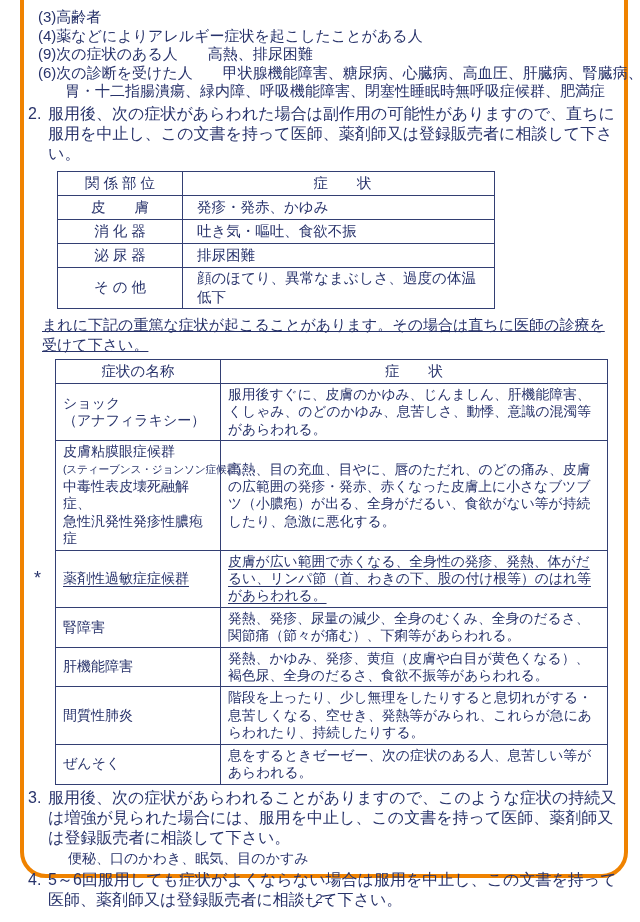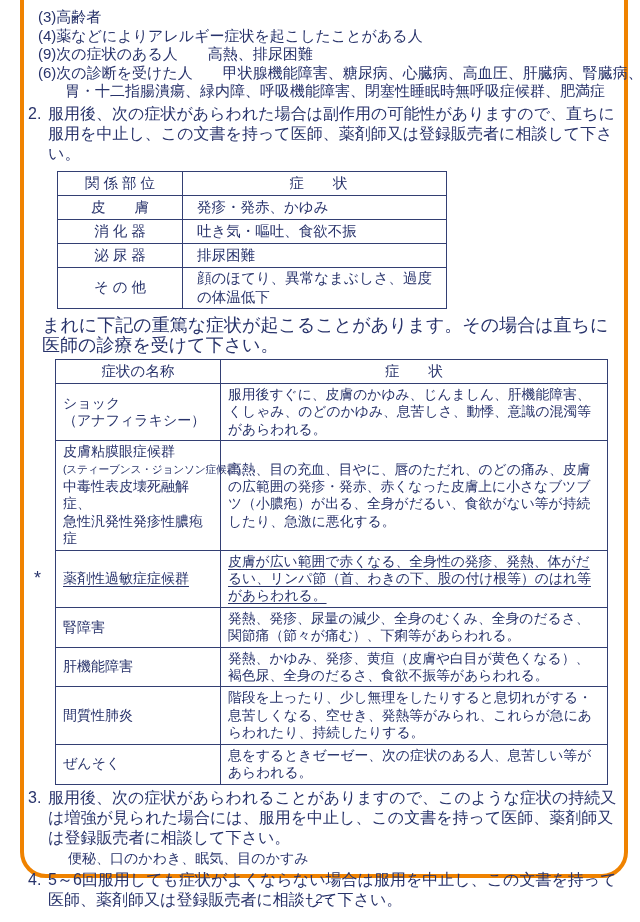--- a/index.html
+++ b/index.html
@@ -18,27 +18,27 @@
   .pre-line { font-size:15px; line-height:18.6px; margin-left:10px; white-space:nowrap; }
   .pre-line.cont { padding-left:27px; }
 
   .num-item { display:flex; font-size:16px; line-height:20px; margin-top:3px; font-weight:500; }
   .num-item .num { flex:0 0 20px; }
   .num-item .txt { flex:1; }
 
   table { border-collapse:collapse; color:inherit; }
   td, th { font-weight:normal; }
 
-  .t1 { margin:7px 0 6px 29px; width:390px; font-size:14.5px; table-layout:fixed; }
+  .t1 { margin:7px 0 6px 29px; width:438px; font-size:14.5px; table-layout:fixed; }
   .t1 td, .t1 th { border:1.6px solid #333f73; padding:1px 6px; height:21px; }
   .t1 .c1 { width:112px; text-align:center; }
   .t1 .c2 { text-align:left; padding-left:14px; }
   .t1 th.c2 { text-align:center; }
 
-  .note { font-size:18px; line-height:20px; margin:5px 0 4px 14px; }
+  .note { font-size:15px; line-height:20px; margin:5px 0 4px 14px;text-decoration:underline; }
 
   .t2 { margin:3px 0 2px 27px; width:553px; font-size:13.8px; line-height:17.4px; table-layout:fixed; }
   .t2 td, .t2 th { border:1.6px solid #333f73; padding:2px 7px; vertical-align:middle; }
   .t2 th { height:19px; text-align:center; font-size:14.5px; }
   .t2 .c1 { width:150px; }
   .t2 .name { font-size:14px; }
   .t2 .small { font-size:10.8px; letter-spacing:-0.3px; white-space:nowrap; }
   .t2 .u { text-decoration:underline; text-underline-offset:2.5px; }
   .rel { position:relative; }
   .asterisk {

